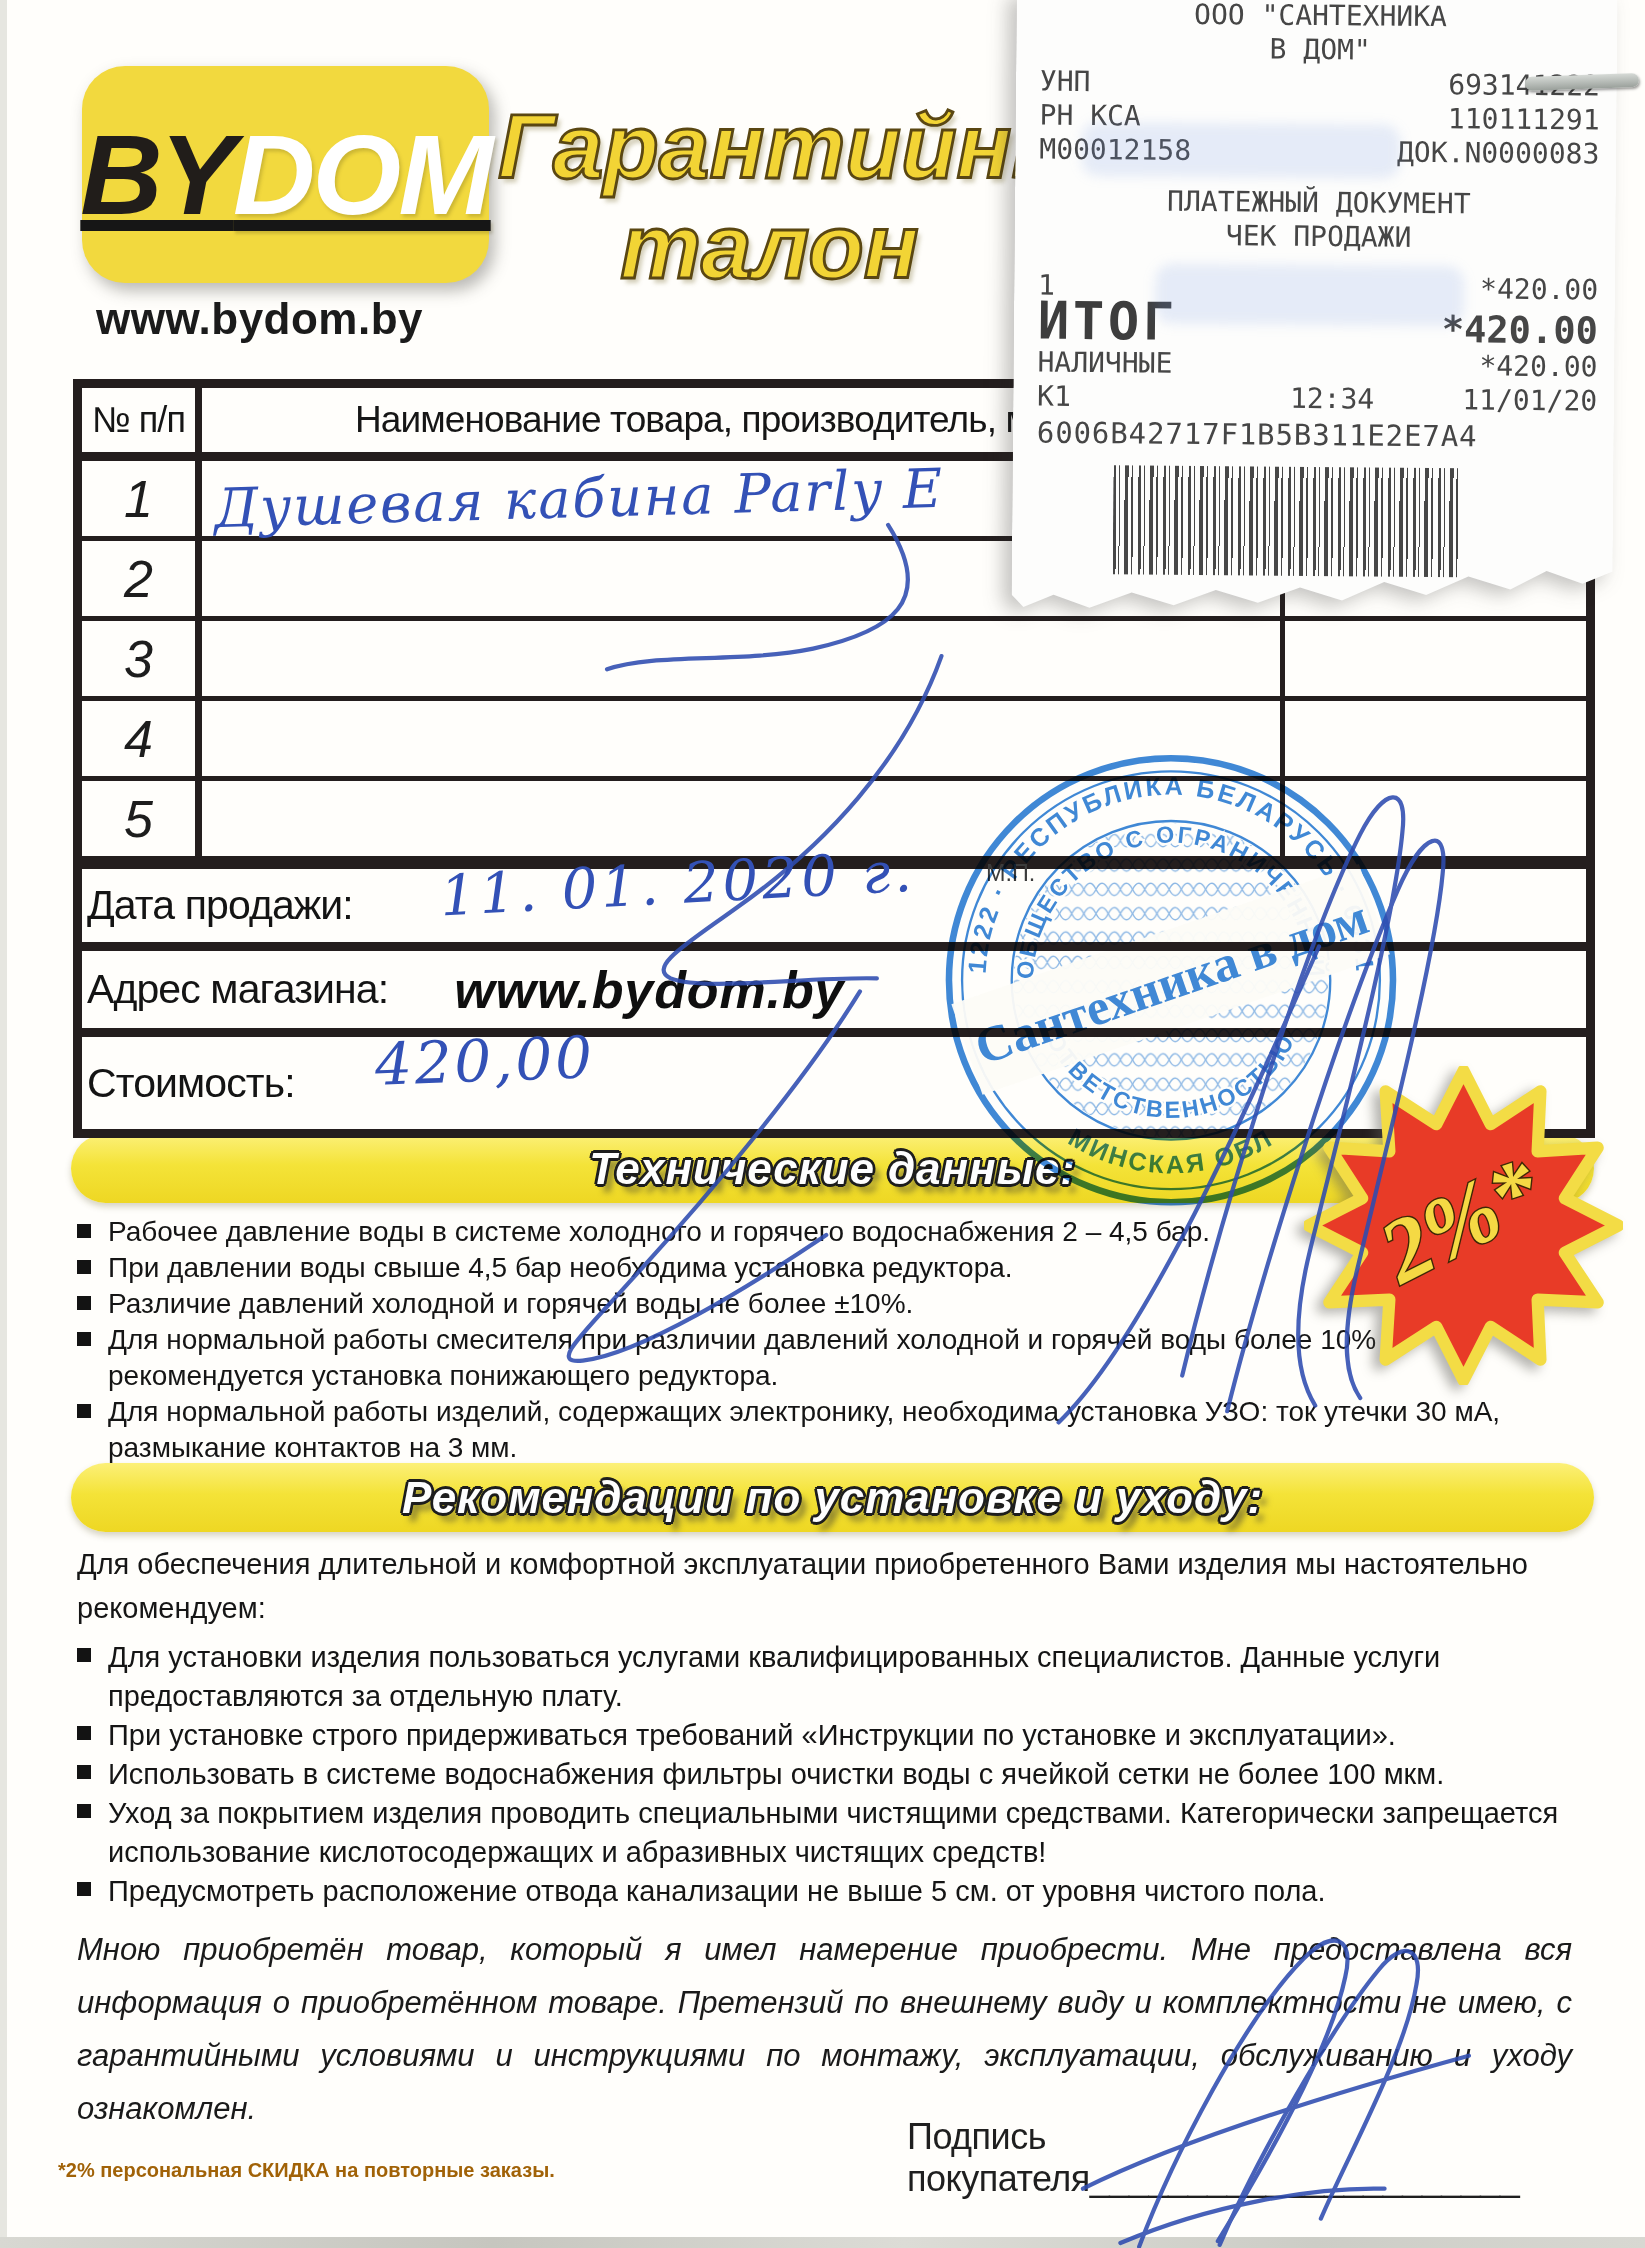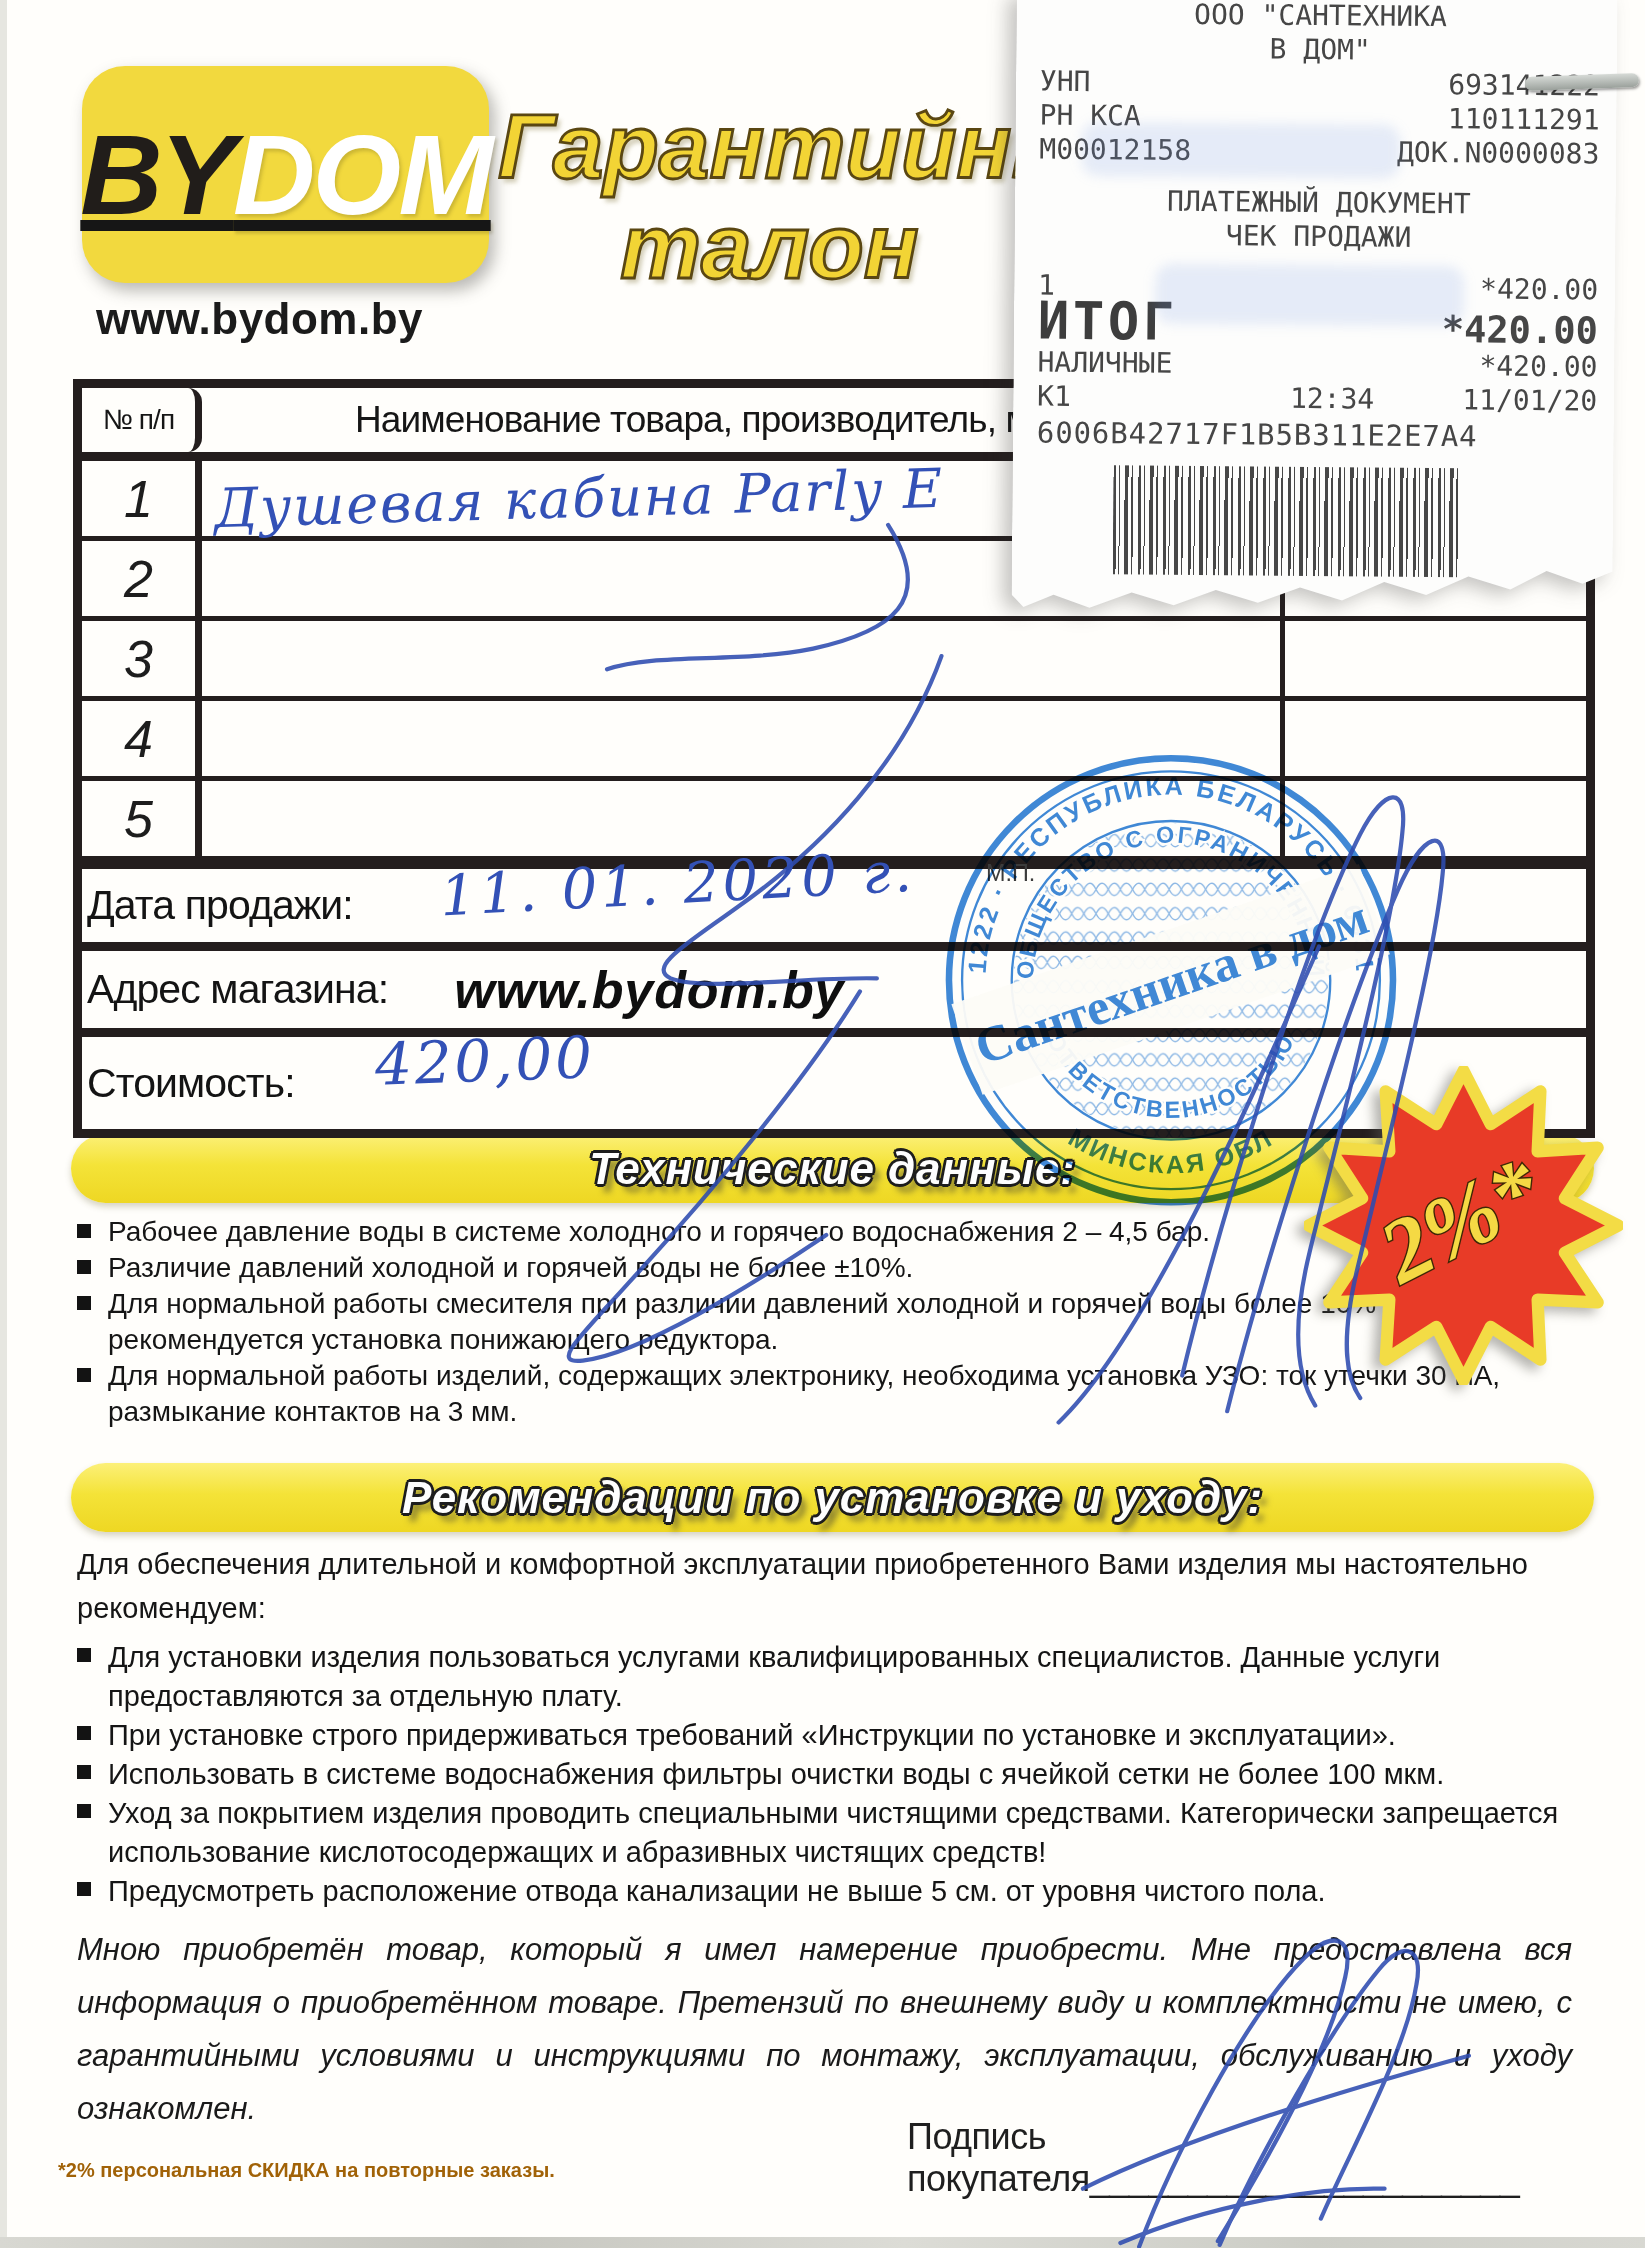--- a/index.html
+++ b/index.html
@@ -25,21 +25,21 @@
   .doc-title { position:absolute; left:498px; top:97px; width:543px; text-align:center;
                font-size:91px; line-height:1.1; font-weight:bold; font-style:italic;
                color:#f2d435; -webkit-text-stroke:2.8px #5a4712;
                text-shadow:3.7px 4.7px 4.7px rgba(130,118,60,.35); z-index:2; }
 
   
   .wtable { position:absolute; left:73px; top:379px; width:1522px; border:9.4px solid #241e1e;
             box-sizing:border-box; background:#fffefb; z-index:3; }
   .t-head { display:grid; grid-template-columns:120px 1083px 1fr; border-bottom:9.4px solid #241e1e; height:64px; }
   .t-head .c1 { border-right:7.5px solid #241e1e; display:flex; align-items:center; justify-content:center;
-                font-size:28px; letter-spacing:-0.9px;border-radius:14px; }
+                font-size:36px; letter-spacing:-0.9px; }
   .t-head .c2 { border-right:5.6px solid #241e1e; display:flex; align-items:center; justify-content:center;
                 font-size:37px; letter-spacing:-0.9px; }
   .t-row { display:grid; grid-template-columns:120px 1083px 1fr; border-bottom:5.6px solid #241e1e; height:75px; }
   .t-row.last { border-bottom:13px solid #241e1e; }
   .t-row .c1 { border-right:7.5px solid #241e1e; display:flex; align-items:center; justify-content:center;
                font-size:52px; font-style:italic; color:#1d1d1d; }
   .t-row .c2 { border-right:5.6px solid #241e1e; }
   .f-row { height:73px; border-bottom:9.4px solid #241e1e; display:flex; align-items:center; padding-left:5px; }
   .f-row.addr { height:77px; }
   .f-row.cost { height:92px; border-bottom:none; }
@@ -171,20 +171,21 @@
   <div class="ink ink-item">Душевая кабина Parly E</div>
   <div class="ink ink-date">11. 01. 2020 г.</div>
   <div class="ink ink-cost">420,00</div>
   <div class="mp-label">М.П.</div>
 
   <div class="band tech">
     <span class="band-title">Технические данные:</span>
   </div>
   <ul class="blist b1">
     <li>Рабочее давление воды в системе холодного и горячего водоснабжения 2 – 4,5 бар.</li>
+    <li>При давлении воды свыше 4,5 бар необходима установка редуктора.</li>
     <li>Различие давлений холодной и горячей воды не более ±10%.</li>
     <li>Для нормальной работы смесителя при различии давлений холодной и горячей воды более 10% рекомендуется установка понижающего редуктора.</li>
     <li>Для нормальной работы изделий, содержащих электронику, необходима установка УЗО: ток утечки 30 мА, размыкание контактов на 3 мм.</li>
   </ul>
 
   <div class="band rec">
     <span class="band-title">Рекомендации по установке и уходу:</span>
   </div>
   <div class="intro">Для обеспечения длительной и комфортной эксплуатации приобретенного Вами изделия мы настоятельно рекомендуем:</div>
   <ul class="blist b2">

